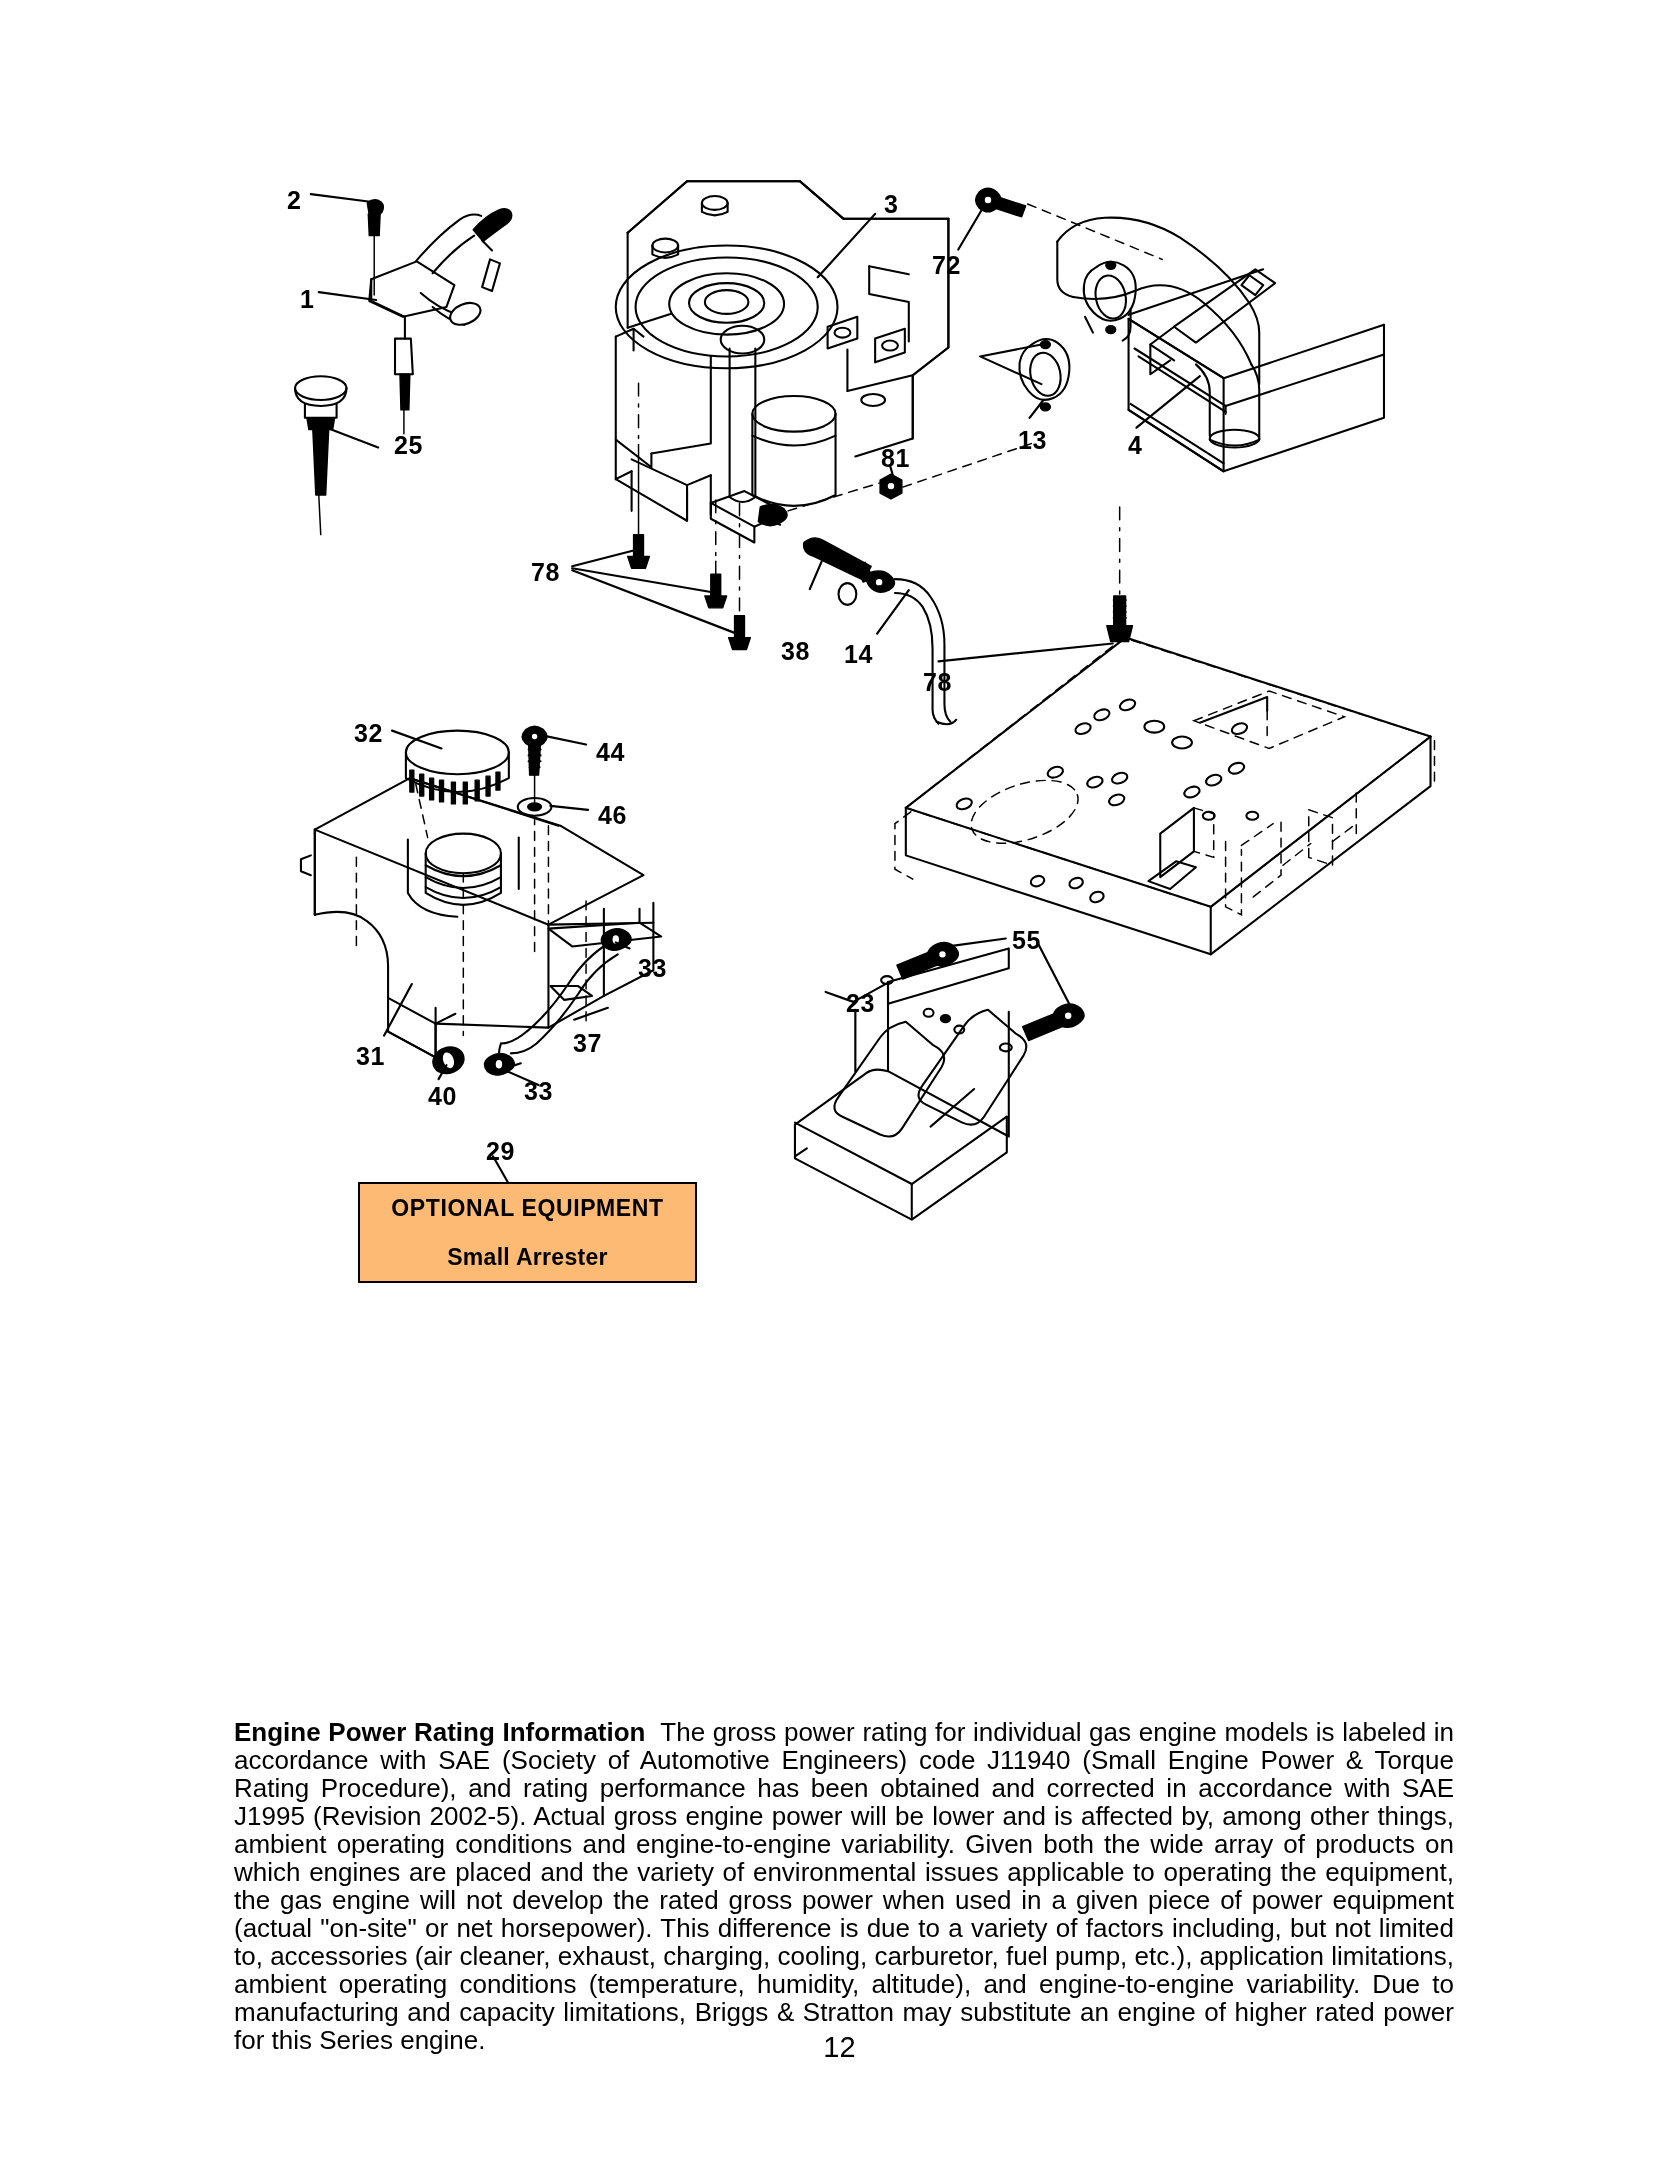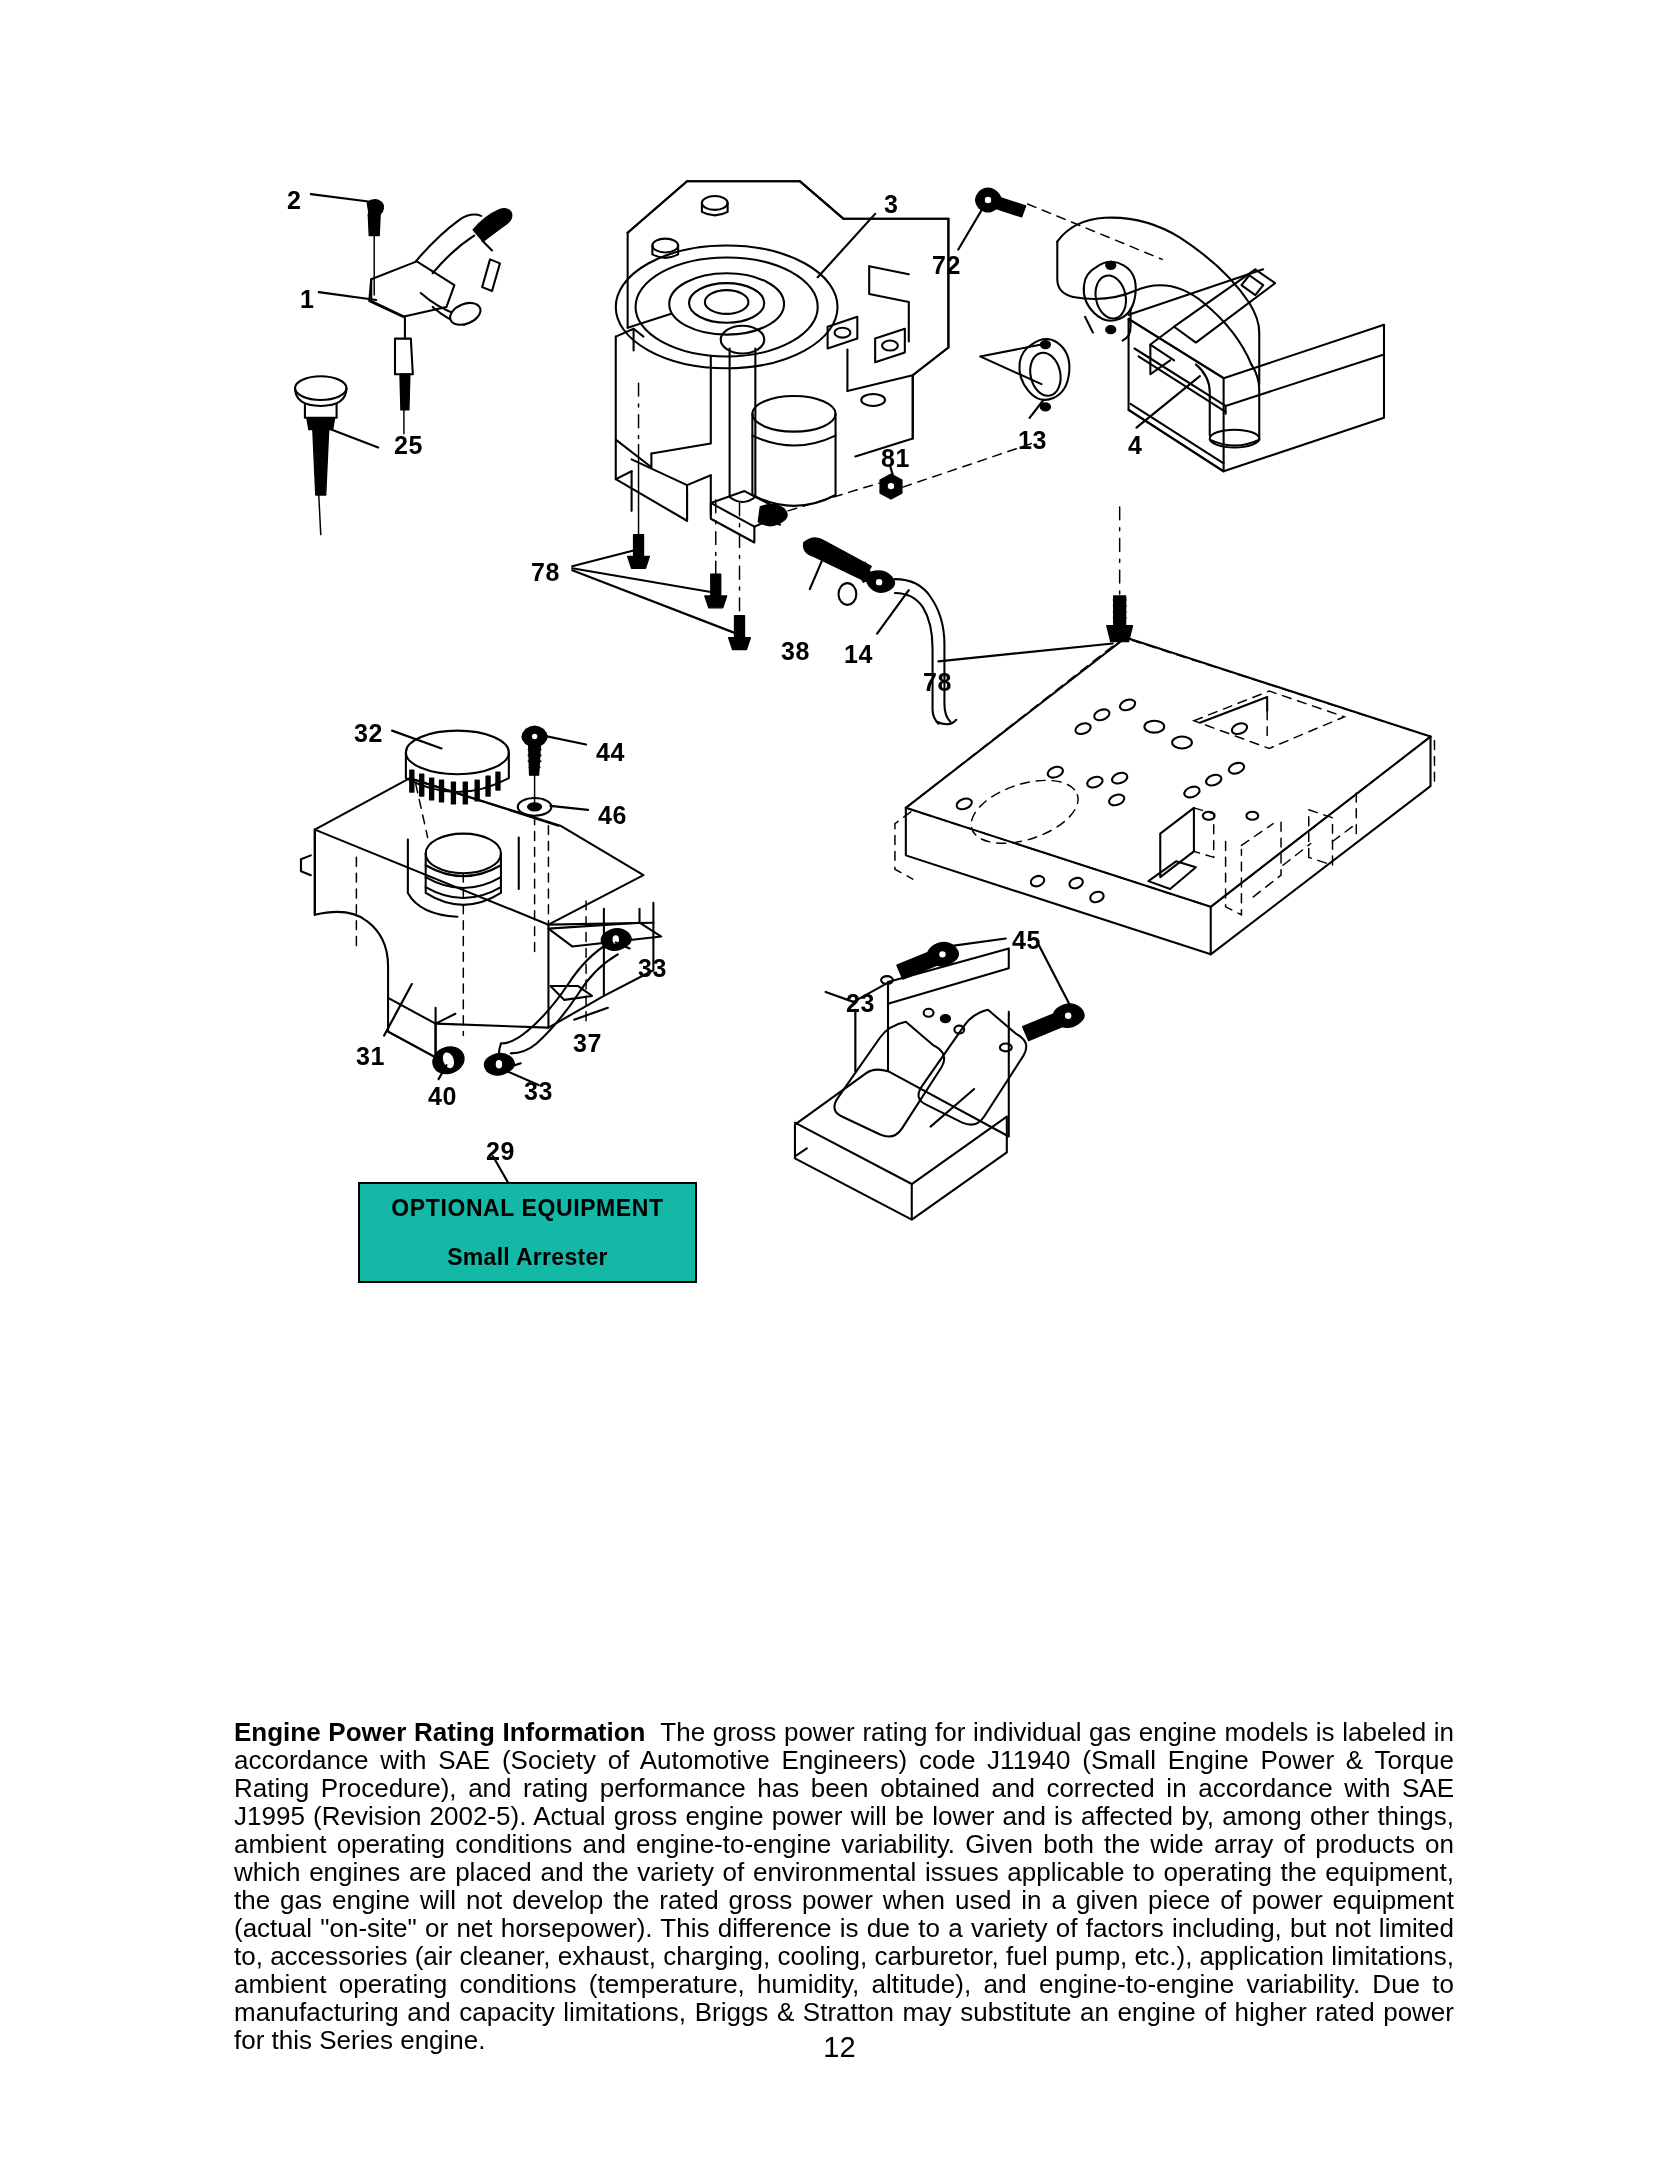--- a/index.html
+++ b/index.html
@@ -21,21 +21,21 @@
     letter-spacing:0.5px;
     white-space:nowrap;
     color:#000;
   }
 
   
   .optbox{
     position:absolute;
     left:358px;top:1182px;width:335px;height:97px;
     border:2.5px solid #000;
-    background:#14b8a6;
+    background:#fdba74;
     display:flex;flex-direction:column;
     align-items:center;justify-content:center;
     gap:22px;
   }
   .optbox .l1{
     font-size:23px;font-weight:bold;letter-spacing:0.6px;
   }
   .optbox .l2{
     font-size:23px;font-weight:bold;letter-spacing:0.3px;
   }
@@ -472,21 +472,21 @@
   <div class="callout" style="left:923px;top:670px;">78</div>
   <div class="callout" style="left:354px;top:721px;">32</div>
   <div class="callout" style="left:596px;top:740px;">44</div>
   <div class="callout" style="left:598px;top:803px;">46</div>
   <div class="callout" style="left:638px;top:956px;">33</div>
   <div class="callout" style="left:573px;top:1011px;margin-top:20px;">37</div>
   <div class="callout" style="left:356px;top:1044px;">31</div>
   <div class="callout" style="left:524px;top:1079px;">33</div>
   <div class="callout" style="left:428px;top:1084px;">40</div>
   <div class="callout" style="left:486px;top:1139px;">29</div>
-  <div class="callout" style="left:1012px;top:928px;">45</div>
+  <div class="callout" style="left:1012px;top:928px;">55</div>
   <div class="callout" style="left:846px;top:991px;">23</div>
 
   <div class="optbox">
     <div class="l1">OPTIONAL EQUIPMENT</div>
     <div class="l2">Small Arrester</div>
   </div>
 
   <div id="notes"><span class="hdr">Engine Power Rating Information</span>&nbsp; <span>The gross power rating for individual gas engine models is labeled in accordance with SAE (Society of Automotive Engineers) code J11940 (Small Engine Power &amp; Torque Rating Procedure), and rating performance has been obtained and corrected in accordance with SAE J1995 (Revision 2002-5).  Actual gross engine power will be lower and is affected by, among other things, ambient operating conditions and engine-to-engine variability.  Given both the wide array of products on which engines are placed and the variety of environmental issues applicable to operating the equipment, the gas engine will not develop the rated gross power when used in a given piece of power equipment (actual "on-site" or net horsepower).  This difference is due to a variety of factors including, but not limited to, accessories (air cleaner, exhaust, charging, cooling, carburetor, fuel pump, etc.), application limitations, ambient operating conditions (temperature, humidity, altitude), and engine-to-engine variability.  Due to manufacturing and capacity limitations, Briggs &amp; Stratton may substitute an engine of higher rated power for this Series engine.</span></div>
 
   <div id="pagenum">12</div>

